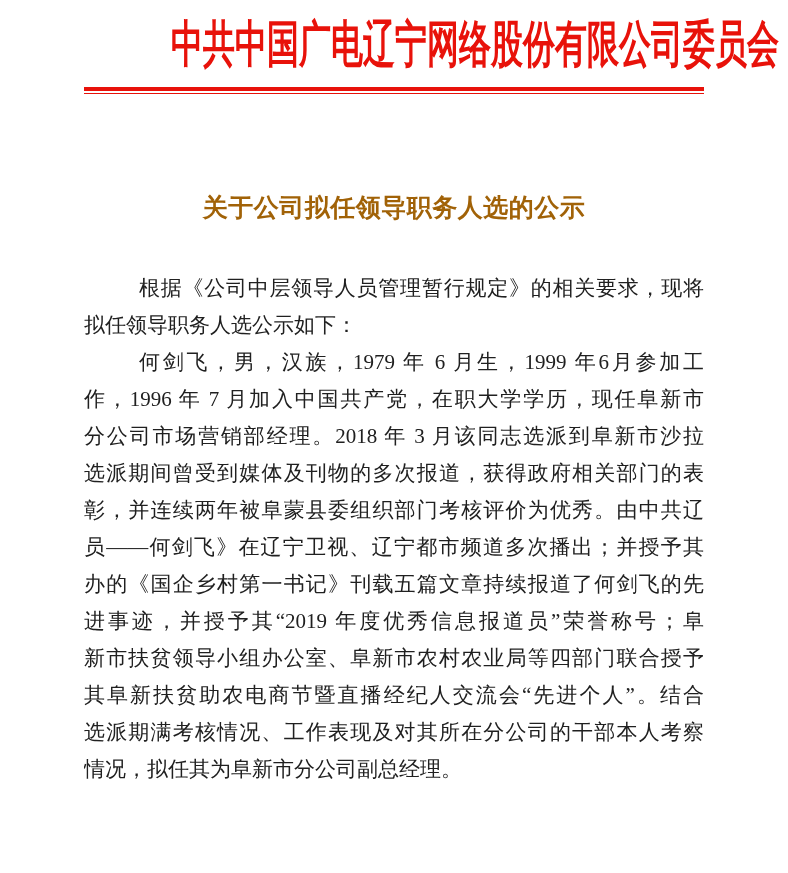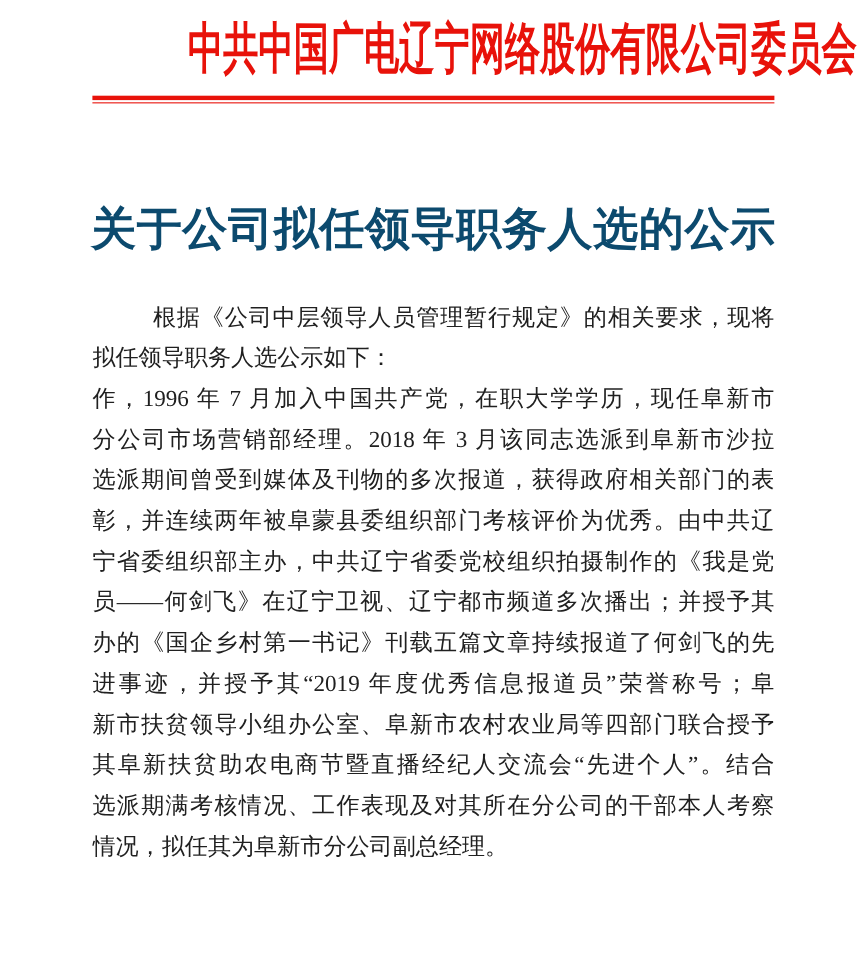--- a/index.html
+++ b/index.html
@@ -36,25 +36,25 @@
   }
   .red-rule {
     margin: 13px 84px 0 84px;
     height: 1.5px;
     border-top: 4.5px solid #e8120a;
     border-bottom: 1.5px solid #e8120a;
     background: #ffffff;
   }
   .doc-title {
     margin: 96px 0 0 0;
-    font-size: 41px;
+    font-size: 25px;
     line-height: 36px;
     font-weight: bold;
     text-align: center;
-    color: #0c4a6e;
+    color: #a16207;
     letter-spacing: 0.5px;
   }
   .doc-body {
     margin: 44px auto 16px auto;
     width: 620px;
   }
   .line {
     height: 37px;
     line-height: 37px;
     font-size: 21px;
@@ -81,25 +81,25 @@
     <span class="letterhead-text">中共中国广电辽宁网络股份有限公司委员会</span>
   </div>
 
   <div class="red-rule"></div>
 
   <div class="doc-title">关于公司拟任领导职务人选的公示</div>
 
   <div class="doc-body">
       <div class="line first">根据《公司中层领导人员管理暂行规定》的相关要求，现将</div>
       <div class="line last">拟任领导职务人选公示如下：</div>
+      <div class="line first">何剑飞，男，汉族，1979 年 6 月生，1999 年6月参加工</div>
       <div class="line">作，1996 年 7 月加入中国共产党，在职大学学历，现任阜新市</div>
       <div class="line">分公司市场营销部经理。2018 年 3 月该同志选派到阜新市沙拉</div>
       <div class="line">选派期间曾受到媒体及刊物的多次报道，获得政府相关部门的表</div>
       <div class="line">彰，并连续两年被阜蒙县委组织部门考核评价为优秀。由中共辽</div>
-      <div class="line">宁省委组织部主办，中共辽宁省委党校组织拍摄制作的《我是党</div>
       <div class="line">员——何剑飞》在辽宁卫视、辽宁都市频道多次播出；并授予其</div>
       <div class="line">办的《国企乡村第一书记》刊载五篇文章持续报道了何剑飞的先</div>
       <div class="line">进事迹，并授予其“2019 年度优秀信息报道员”荣誉称号；阜</div>
       <div class="line">新市扶贫领导小组办公室、阜新市农村农业局等四部门联合授予</div>
       <div class="line">其阜新扶贫助农电商节暨直播经纪人交流会“先进个人”。结合</div>
       <div class="line">选派期满考核情况、工作表现及对其所在分公司的干部本人考察</div>
       <div class="line last">情况，拟任其为阜新市分公司副总经理。</div>
     </div>
 
 </div>

